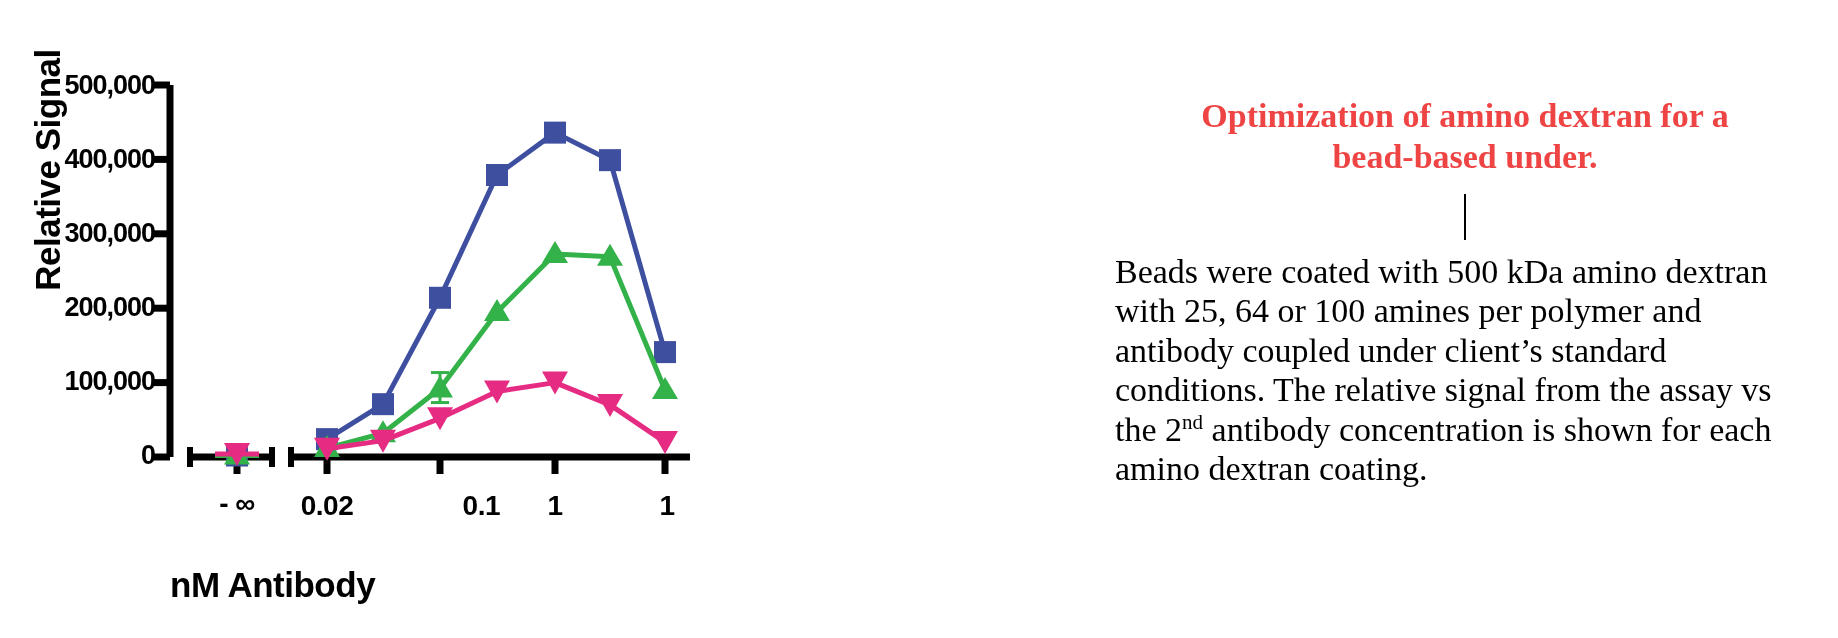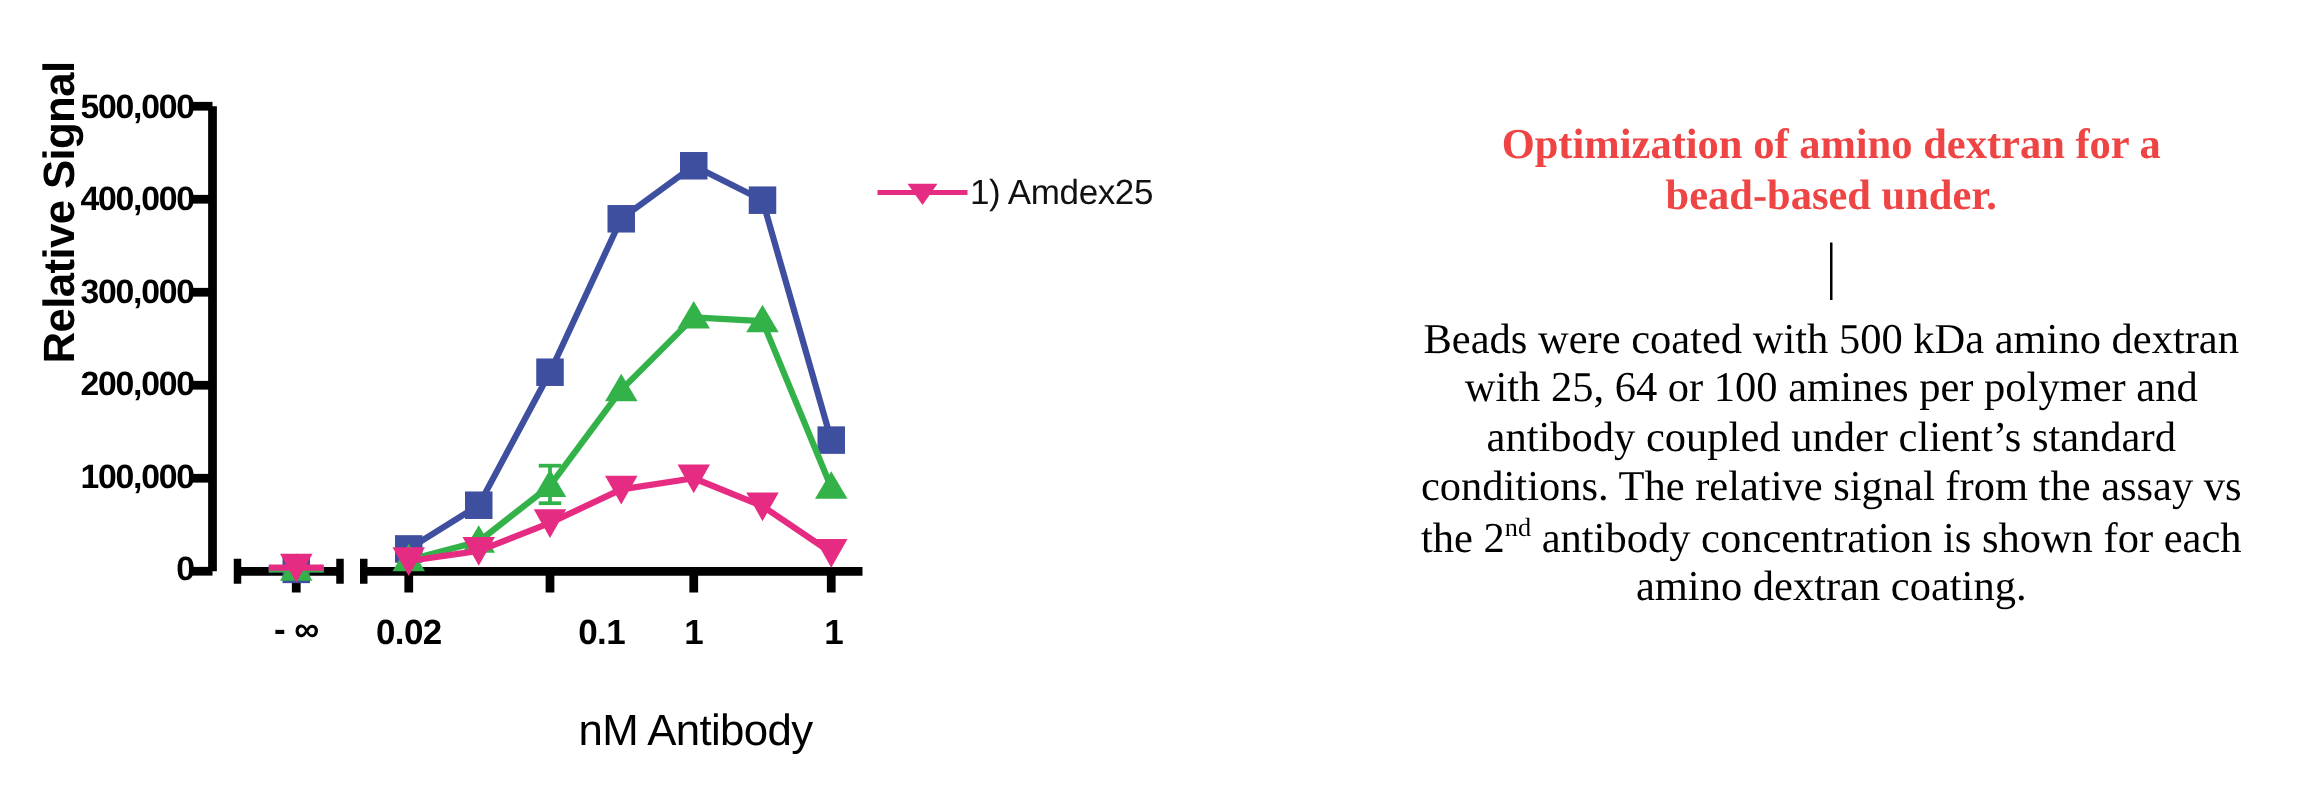--- a/index.html
+++ b/index.html
@@ -15,22 +15,22 @@
 
   .ylabel{
     position:absolute;left:-2px;top:150px;
     width:320px;text-align:center;
     transform:rotate(-90deg);transform-origin:center center;
     margin-left:-110px;
     font-size:35px;font-weight:bold;color:#000;
     font-family:"Liberation Sans",sans-serif;letter-spacing:-0.5px;
   }
   .xlabel{
-    position:absolute;left:170px;top:565px;width:480px;text-align:right;
-    font-size:35px;font-weight:normal;color:#000;letter-spacing:-0.5px;
+    position:absolute;left:170px;top:565px;width:480px;text-align:left;
+    font-size:35px;font-weight:bold;color:#000;letter-spacing:-0.5px;
   }
   .ytick{
     position:absolute;text-align:right;
     font-size:27px;font-weight:bold;color:#000;letter-spacing:-1px;
     width:160px;
   }
   .xtick{
     position:absolute;text-align:center;
     font-size:28px;font-weight:bold;color:#000;letter-spacing:-0.5px;
     width:120px;
@@ -48,21 +48,21 @@
 
   
   .textblock{position:absolute;left:1115px;top:95px;width:700px;}
   .tb-title{
     font-family:"Liberation Serif",serif;font-weight:bold;
     font-size:34px;line-height:1.22;text-align:center;color:#ef4444;
   }
   .tb-rule{width:2px;height:46px;background:#000;margin:16px auto 12px auto;}
   .tb-body{
     font-family:"Liberation Serif",serif;font-size:34px;line-height:1.16;
-    color:#000;text-align:center;
+    color:#000;text-align:left;
   }
   .tb-body sup{font-size:21px;vertical-align:super;}
 </style>
 </head>
 <body>
 
 <div id="root">
 
   <div class="figure">
 
@@ -138,27 +138,20 @@
     <div class="ytick" style="left:-5px;top:440px;">0</div>
 
     <div class="xtick" style="left:177px;top:488px;">- ∞</div>
     <div class="xtick" style="left:267px;top:490px;">0.02</div>
     <div class="xtick" style="left:380px;top:490px;text-align:right;">0.1</div>
     <div class="xtick" style="left:495px;top:490px;">1</div>
     <div class="xtick" style="left:607px;top:490px;">1</div>
 
     <div class="legend">
 
-      <div class="legend-row">
-        <svg class="legend-sym" viewBox="0 0 76 30">
-          <line x1="2" y1="15" x2="74" y2="15" stroke="#E62C82" stroke-width="4"></line>
-          <polygon points="26,8 50,8 38,25" fill="#E62C82"></polygon>
-        </svg>
-        <span class="legend-text">1) Amdex25</span>
-      </div>
 
 
 
     </div>
   </div>
 
   <div class="textblock">
     <div class="tb-title">
       <div>Optimization of amino dextran for a</div>
       <div>bead-based under.</div>

